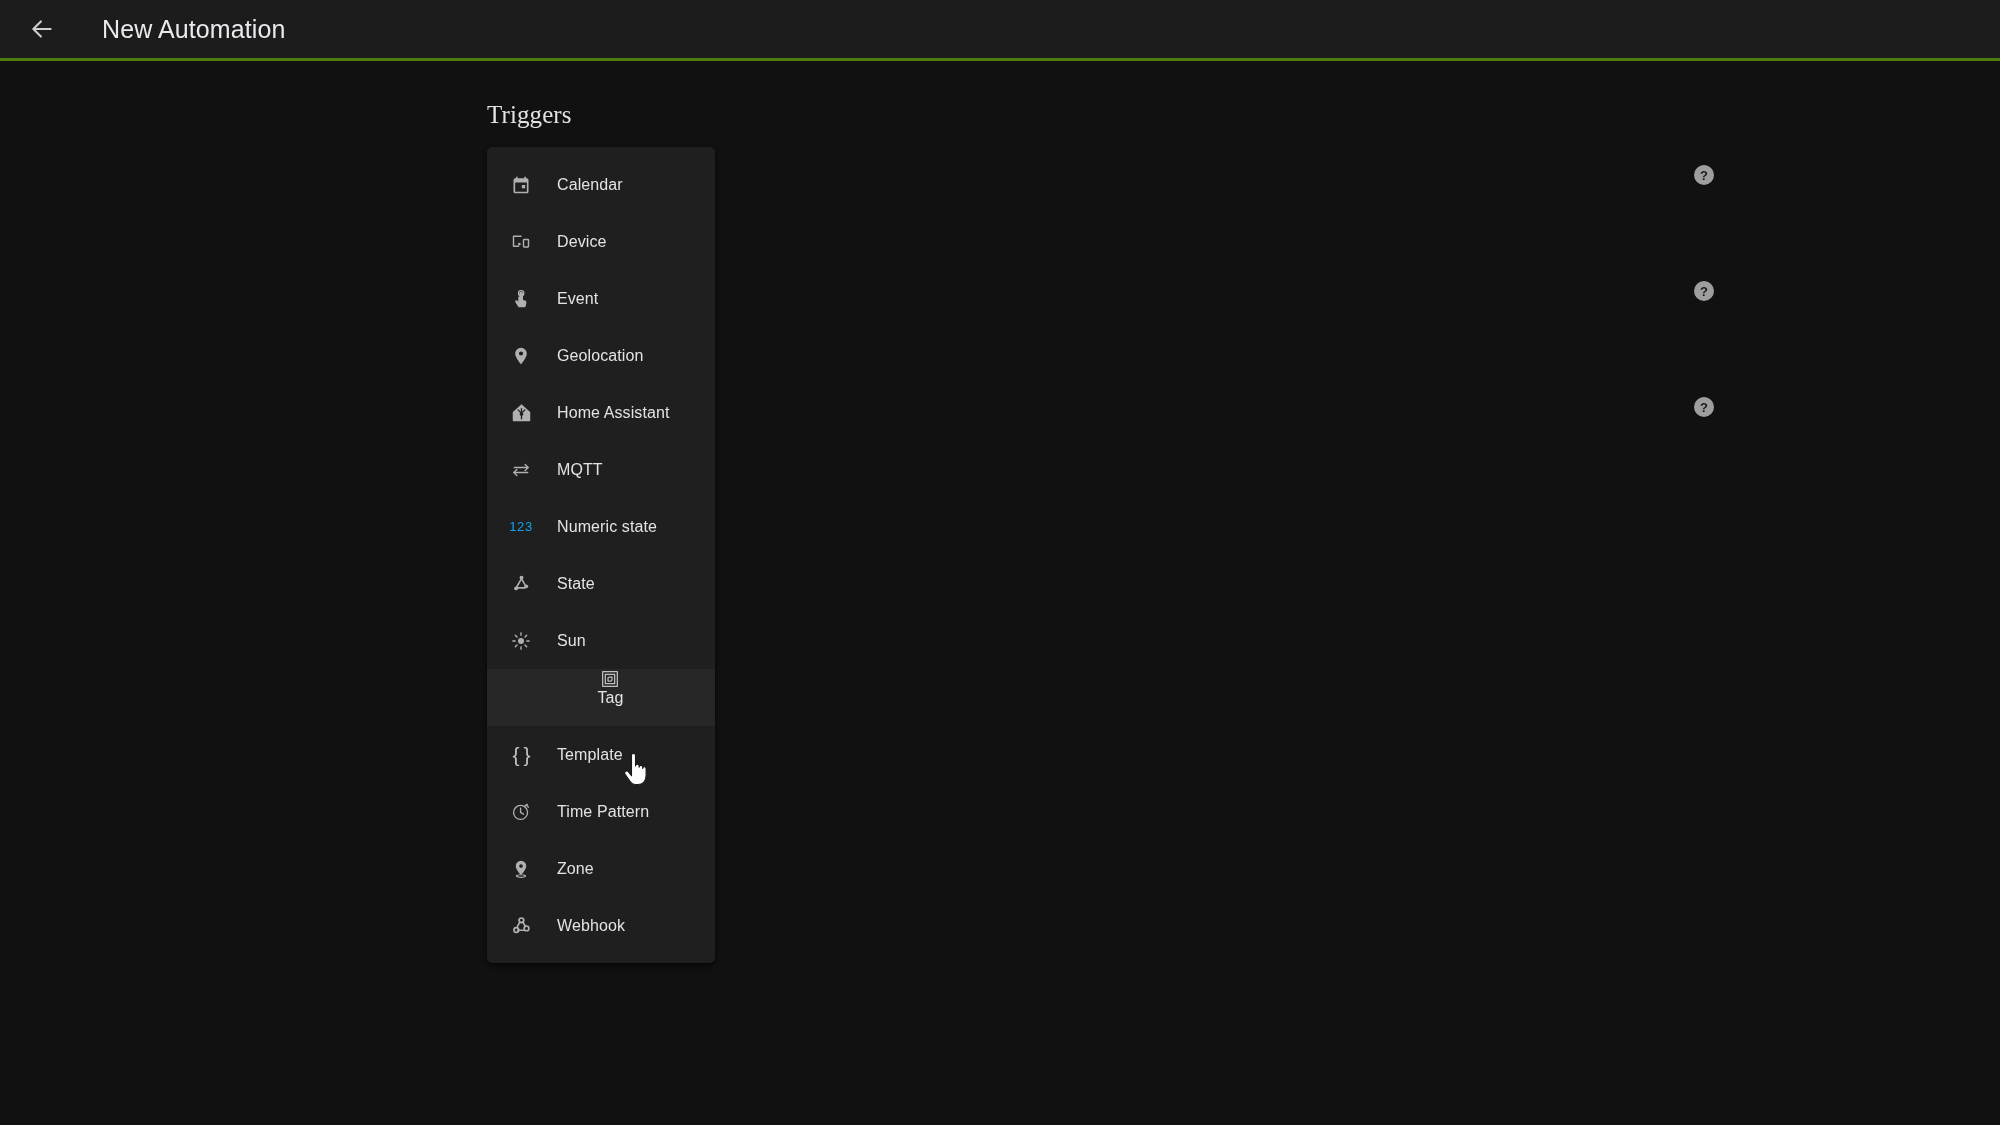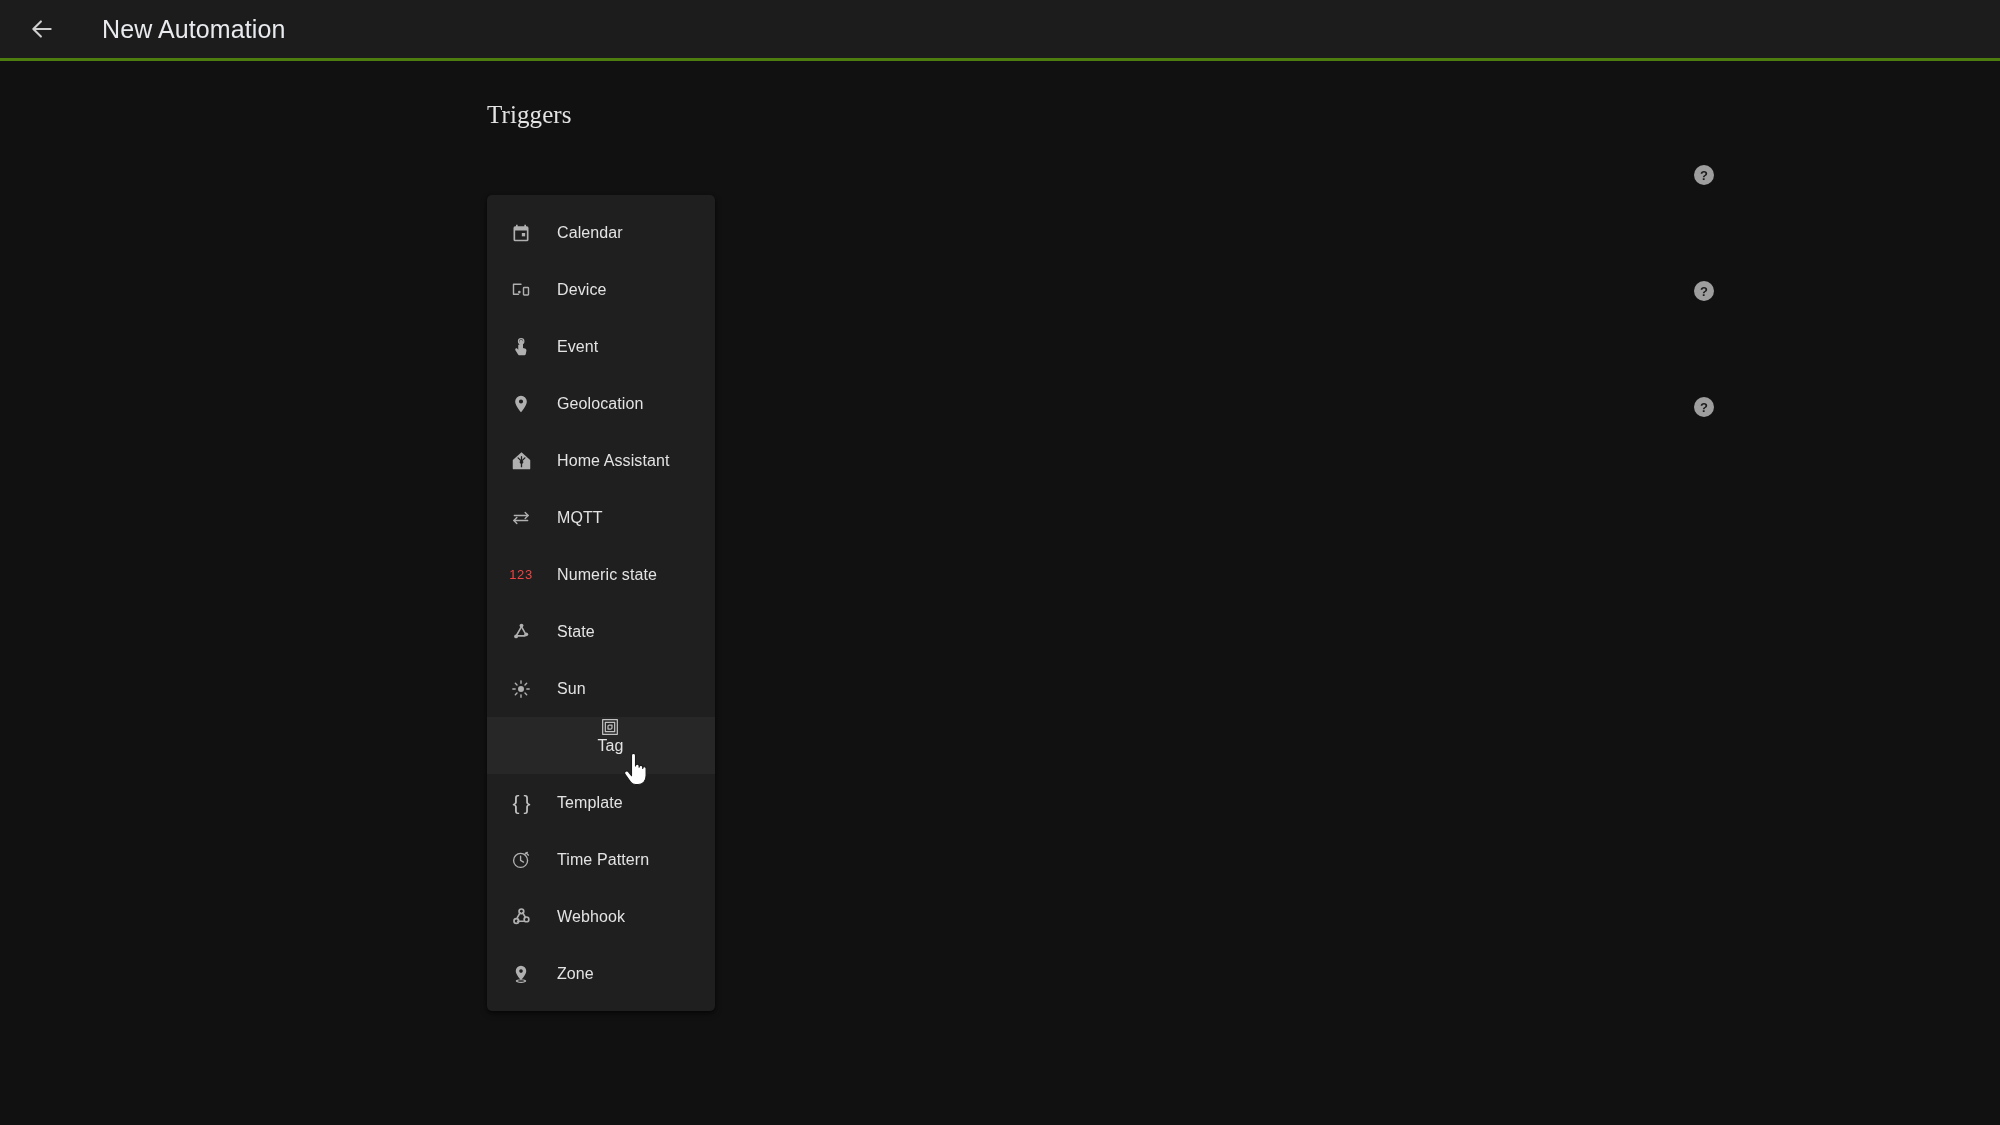--- a/index.html
+++ b/index.html
@@ -78,21 +78,20 @@
   
   #trigger-menu {
     position: absolute;
     left: 487px;
     top: 86px;
     width: 228px;
     background: #1f1f1f;
     border-radius: 5px;
     padding: 9px 0 9px 0;
     box-shadow: 0 3px 6px rgba(0,0,0,0.45), 0 1px 3px rgba(0,0,0,0.35);
-    margin-top: 48px;
   }
 
   .menu-item {
     height: 57px;
     display: flex;
     align-items: center;
     cursor: pointer;
     position: relative;
   }
   .menu-item.is-hovered { background: #272727; flex-direction: column; }
@@ -105,21 +104,21 @@
     justify-content: center;
     color: #b0b0b0;
     flex: 0 0 auto;
   }
   .menu-item-icon svg { display: block; }
 
   .menu-item-icon .numeric-glyph {
     font-family: "Liberation Sans", sans-serif;
     font-size: 13px;
     letter-spacing: 0.6px;
-    color: #ef4444;
+    color: #0ea5e9;
     line-height: 1;
   }
   .menu-item-icon .brace-glyph {
     font-family: "Liberation Sans", sans-serif;
     font-size: 21px;
     color: #c2c2c2;
     line-height: 1;
     letter-spacing: -1px;
   }
 
@@ -318,40 +317,40 @@
           <polyline points="11.5,7.5 11.5,12.5 15,14.5"></polyline>
           <line x1="16.5" y1="5.2" x2="19.6" y2="2.8"></line>
           <line x1="18.1" y1="3.4" x2="20.9" y2="6.2"></line>
         </svg>
       </span>
       <span class="menu-item-label">Time Pattern</span>
     </div>
 
     <div class="menu-item">
       <span class="menu-item-icon">
+        <svg width="20" height="20" viewBox="0 0 24 24" fill="#b0b0b0">
+          <path d="M12 2.2a6.3 6.3 0 0 0-6.3 6.3c0 4.7 6.3 11 6.3 11s6.3-6.3 6.3-11A6.3 6.3 0 0 0 12 2.2zm0 8.5a2.2 2.2 0 1 1 0-4.4 2.2 2.2 0 0 1 0 4.4z"></path>
+          <path d="M12 18.3c-3.5 0-6.3 1-6.3 2.2S8.5 22.7 12 22.7s6.3-1 6.3-2.2-2.8-2.2-6.3-2.2zm0 3.1c-2.3 0-4.2-.5-4.2-.9s1.9-.9 4.2-.9 4.2.5 4.2.9-1.9.9-4.2.9z"></path>
+        </svg>
+      </span>
+      <span class="menu-item-label">Zone</span>
+    </div>
+
+    <div class="menu-item">
+      <span class="menu-item-icon">
         <svg width="21" height="21" viewBox="0 0 24 24" fill="none" stroke="#b0b0b0" stroke-width="1.9" stroke-linecap="round" stroke-linejoin="round">
           <path d="M10.3 7.8 7.2 13.2"></path>
           <path d="M13.3 7.6l3.2 5.5"></path>
           <path d="M7.6 17.4h6.6"></path>
           <circle cx="11.9" cy="6.1" r="2.7"></circle>
           <circle cx="6.1" cy="17.2" r="2.7"></circle>
           <circle cx="17.7" cy="15.3" r="2.7"></circle>
         </svg>
       </span>
       <span class="menu-item-label">Webhook</span>
-    </div>
-
-    <div class="menu-item">
-      <span class="menu-item-icon">
-        <svg width="20" height="20" viewBox="0 0 24 24" fill="#b0b0b0">
-          <path d="M12 2.2a6.3 6.3 0 0 0-6.3 6.3c0 4.7 6.3 11 6.3 11s6.3-6.3 6.3-11A6.3 6.3 0 0 0 12 2.2zm0 8.5a2.2 2.2 0 1 1 0-4.4 2.2 2.2 0 0 1 0 4.4z"></path>
-          <path d="M12 18.3c-3.5 0-6.3 1-6.3 2.2S8.5 22.7 12 22.7s6.3-1 6.3-2.2-2.8-2.2-6.3-2.2zm0 3.1c-2.3 0-4.2-.5-4.2-.9s1.9-.9 4.2-.9 4.2.5 4.2.9-1.9.9-4.2.9z"></path>
-        </svg>
-      </span>
-      <span class="menu-item-label">Zone</span>
     </div>
 
   </div>
 
   <div id="mouse-cursor">
     <svg width="30" height="34" viewBox="0 0 30 34">
       <path d="M9.5 2.5c0-1.1.9-2 2-2s2 .9 2 2v10.5
                c0-1 .8-1.8 1.8-1.8s1.8.8 1.8 1.8v1.2
                c0-1 .8-1.8 1.8-1.8s1.8.8 1.8 1.8v1.2
                c0-.9.8-1.7 1.7-1.7s1.7.8 1.7 1.7v7.2

